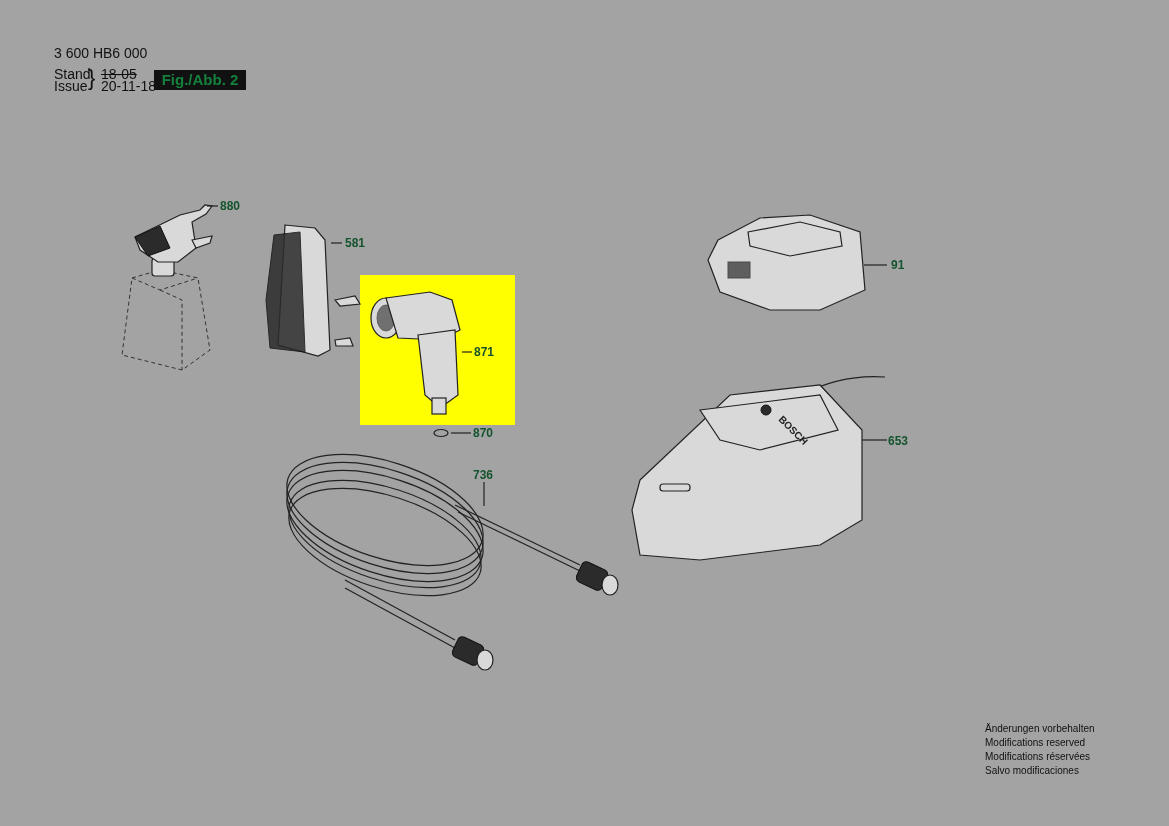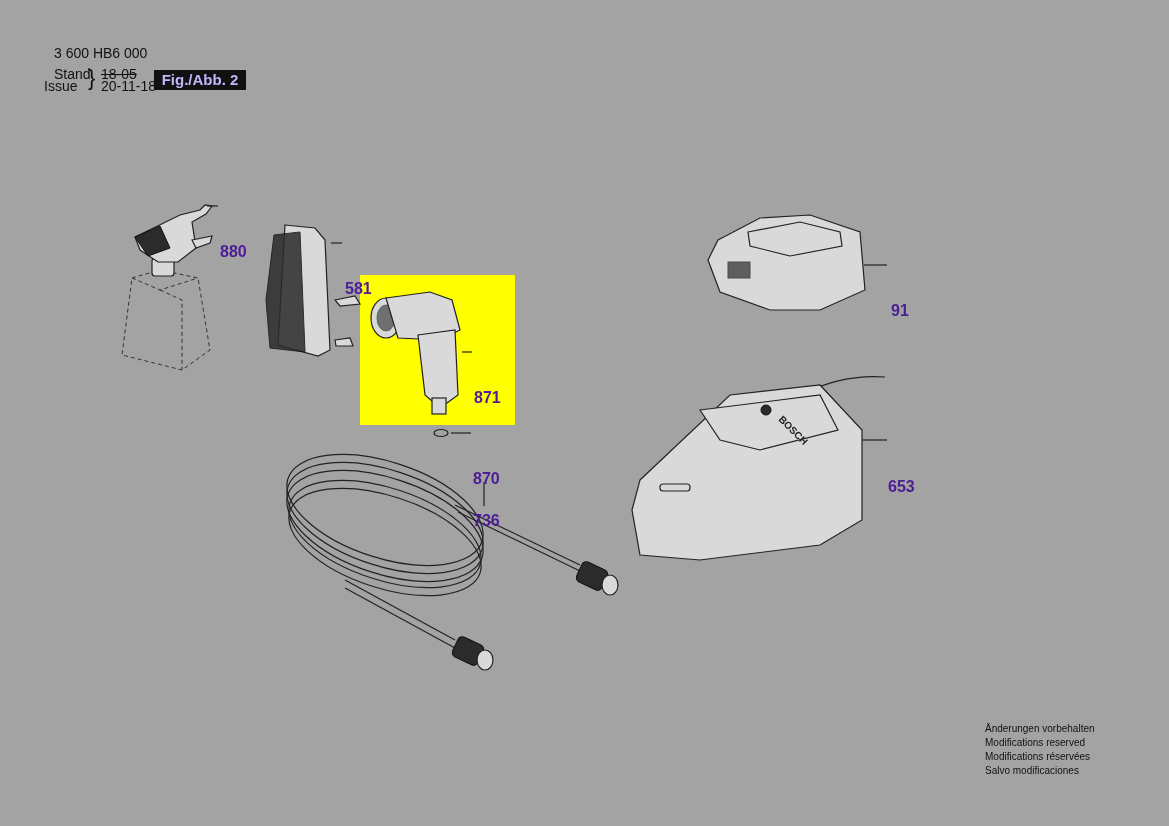--- a/index.html
+++ b/index.html
@@ -5,40 +5,40 @@
   html, body { margin: 0; padding: 0; }
   body {
     width: 1169px; height: 826px; overflow: hidden;
     background: #a3a3a3; position: relative;
     font-family: "Liberation Sans", sans-serif; color: #111;
   }
   .abs { position: absolute; }
   .hdr { font-size: 14px; line-height: 12px; color: #111; }
   .fig-badge {
     position: absolute; left: 154px; top: 70px; width: 92px; height: 20px;
-    background: #111; color: #c4b5fd; font-weight: bold; font-size: 15px;
+    background: #111; color: #15803d; font-weight: bold; font-size: 15px;
     line-height: 20px; text-align: center;
   }
   .strike { text-decoration: line-through; }
   .brace { font-size: 22px; line-height: 22px; font-weight: 300; }
-  .callout { font-size: 16px; font-weight: bold; color: #4c1d95; margin-top: 44px; }
+  .callout { font-size: 12px; font-weight: bold; color: #14532d; }
   .notes { font-size: 10px; line-height: 14px; color: #111; }
   .highlight { background: #ffff00; }
   svg { position: absolute; left: 0; top: 0; }
   .ln { stroke: #222; stroke-width: 1.2; fill: none; }
   .lnf { stroke: #222; stroke-width: 1.2; fill: #d9d9d9; }
   .dash { stroke: #333; stroke-width: 1; fill: none; stroke-dasharray: 4 3; }
   .dark { fill: #2b2b2b; stroke: #111; stroke-width: 1; }
 </style>
 </head>
 <body>
 
 <div class="abs hdr" style="left:54px;top:47px;">3 600 HB6 000</div>
 <div class="abs hdr" style="left:54px;top:68px;text-align:center;">Stand</div>
-<div class="abs hdr" style="left:44px;top:80px;text-align:center;">Issue</div>
+<div class="abs hdr" style="left:54px;top:80px;text-align:center;">Issue</div>
 <div class="abs brace" style="left:88px;top:67px;">}</div>
 <div class="abs hdr strike" style="left:101px;top:68px;">18-05</div>
 <div class="abs hdr" style="left:101px;top:80px;">20-11-18</div>
 <div class="fig-badge">Fig./Abb. 2</div>
 
 <div class="abs highlight" style="left:360px;top:275px;width:155px;height:150px;"></div>
 
 <svg width="1169" height="826" viewBox="0 0 1169 826">
 
   <g>

